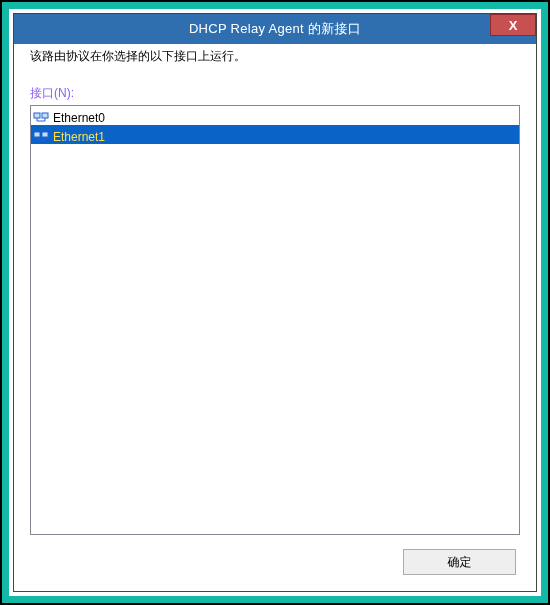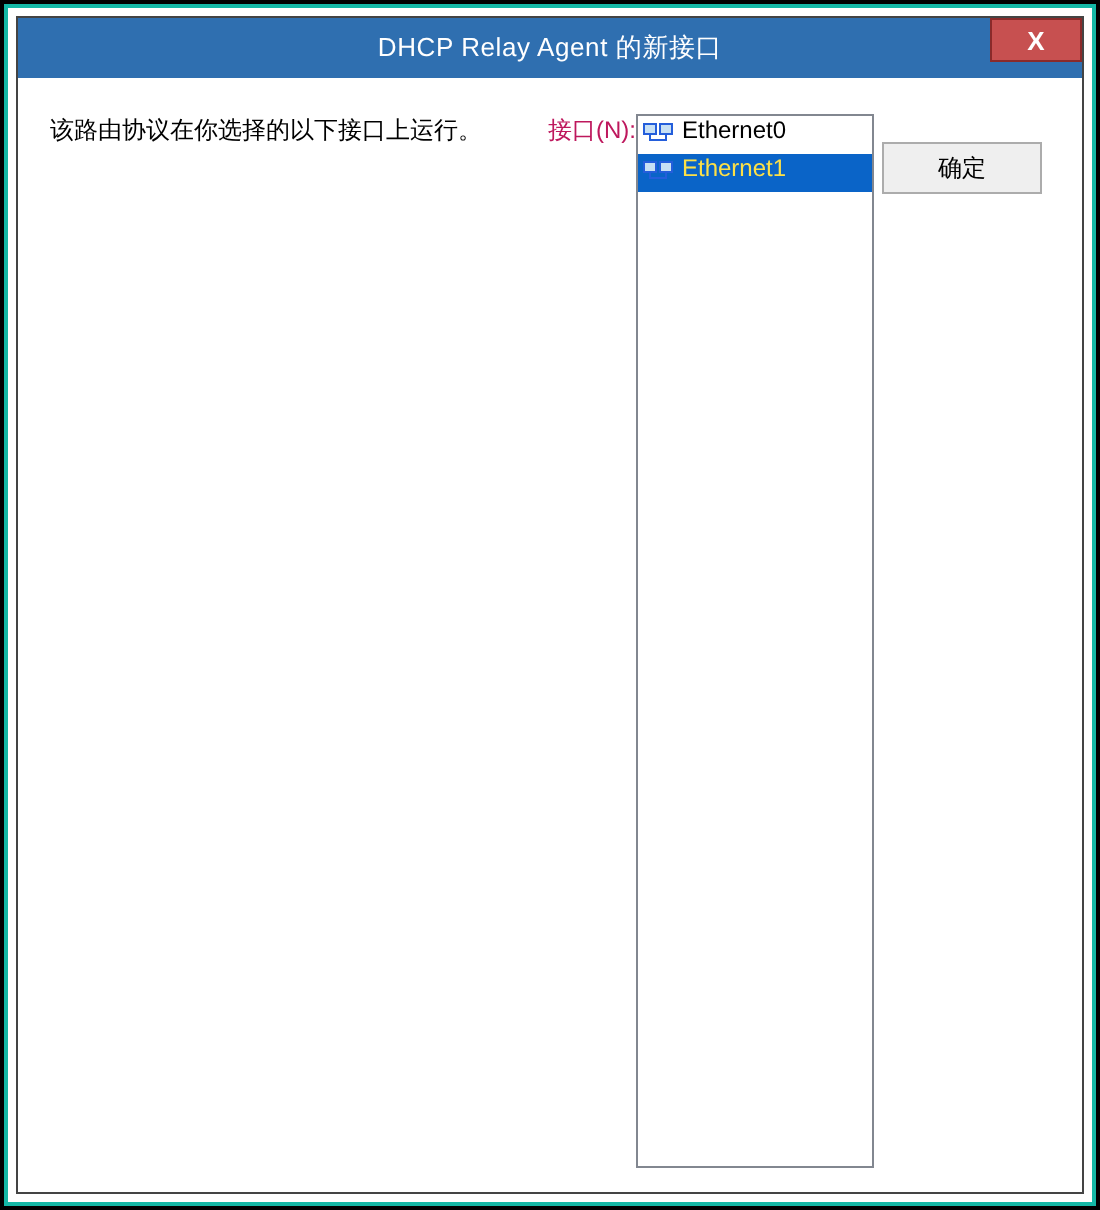--- a/index.html
+++ b/index.html
@@ -1,33 +1,33 @@
 <!DOCTYPE html>
 <html><head>
 <meta charset="utf-8">
 <style>
   html,body{margin:0;padding:0;background:#000;font-family:"Microsoft YaHei","Segoe UI",Tahoma,sans-serif;font-size:12px;}
-  .frame{position:relative;width:546px;height:601px;margin:2px;background:#fff;border:2px solid #14b8a6;box-sizing:border-box;}
+  .frame{position:relative;width:546px;height:601px;margin:2px;background:#fff;border:7px solid #14b8a6;box-sizing:border-box;}
   .inner{position:absolute;inset:4px;border:1px solid #444;box-sizing:border-box;display:flex;flex-direction:column;}
   .titlebar{height:30px;background:linear-gradient(#3a6ea5,#2b5a8c);background:#2f6fb0;background:linear-gradient(#3f79ba,#2f6fb0);display:flex;align-items:center;justify-content:center;position:relative;}
   .titlebar{background:#417fc1;}
   .titlebar{background:linear-gradient(#4a88c8,#2f6fb0);}
   .titlebar{background:#2f6fb0;}
   .titlebar .title{color:#fff;font-size:13px;letter-spacing:0.3px;}
   .closebtn{position:absolute;right:0;top:0;width:46px;height:22px;background:#c75050;display:flex;align-items:center;justify-content:center;color:#fff;font-size:13px;font-weight:bold;border:1px solid #8a2a2a;box-sizing:border-box;}
-  .body{flex:1;padding:18px 16px 12px 16px;display:flex;flex-direction:row;background:#fff;}
+  .body{flex:1;padding:4px 16px 12px 16px;display:flex;flex-direction:column;background:#fff;}
   .desc{color:#000;margin-bottom:20px;}
-  .label{color:#be185d;margin-bottom:3px;margin-left:33px;}
+  .label{color:#8b5cf6;margin-bottom:3px;}
   .listbox{flex:1;border:1px solid #828790;background:#fff;overflow:auto;}
-  .item{display:flex;align-items:flex-start;height:19px;padding:0 2px;gap:4px;}
+  .item{display:flex;align-items:flex-end;height:19px;padding:0 2px;gap:4px;}
   .item.selected{background:#0a64c8;color:#fde047;}
   .item:not(.selected){color:#000;}
   .icon svg{display:block;}
   .btns{display:flex;justify-content:flex-end;gap:8px;padding:14px 4px 4px 4px;}
-  button.dlg{width:80px;height:26px;background:#efefef;border:1px solid #acacac;font-family:inherit;font-size:12px;}
+  button.dlg{width:113px;height:26px;background:#efefef;border:1px solid #acacac;font-family:inherit;font-size:12px;}
 </style>
 </head>
 <body>
 
 <div class="frame">
   <div class="inner">
 
     <div class="titlebar">
       <span class="title">DHCP Relay Agent 的新接口</span>
       <div class="closebtn">

